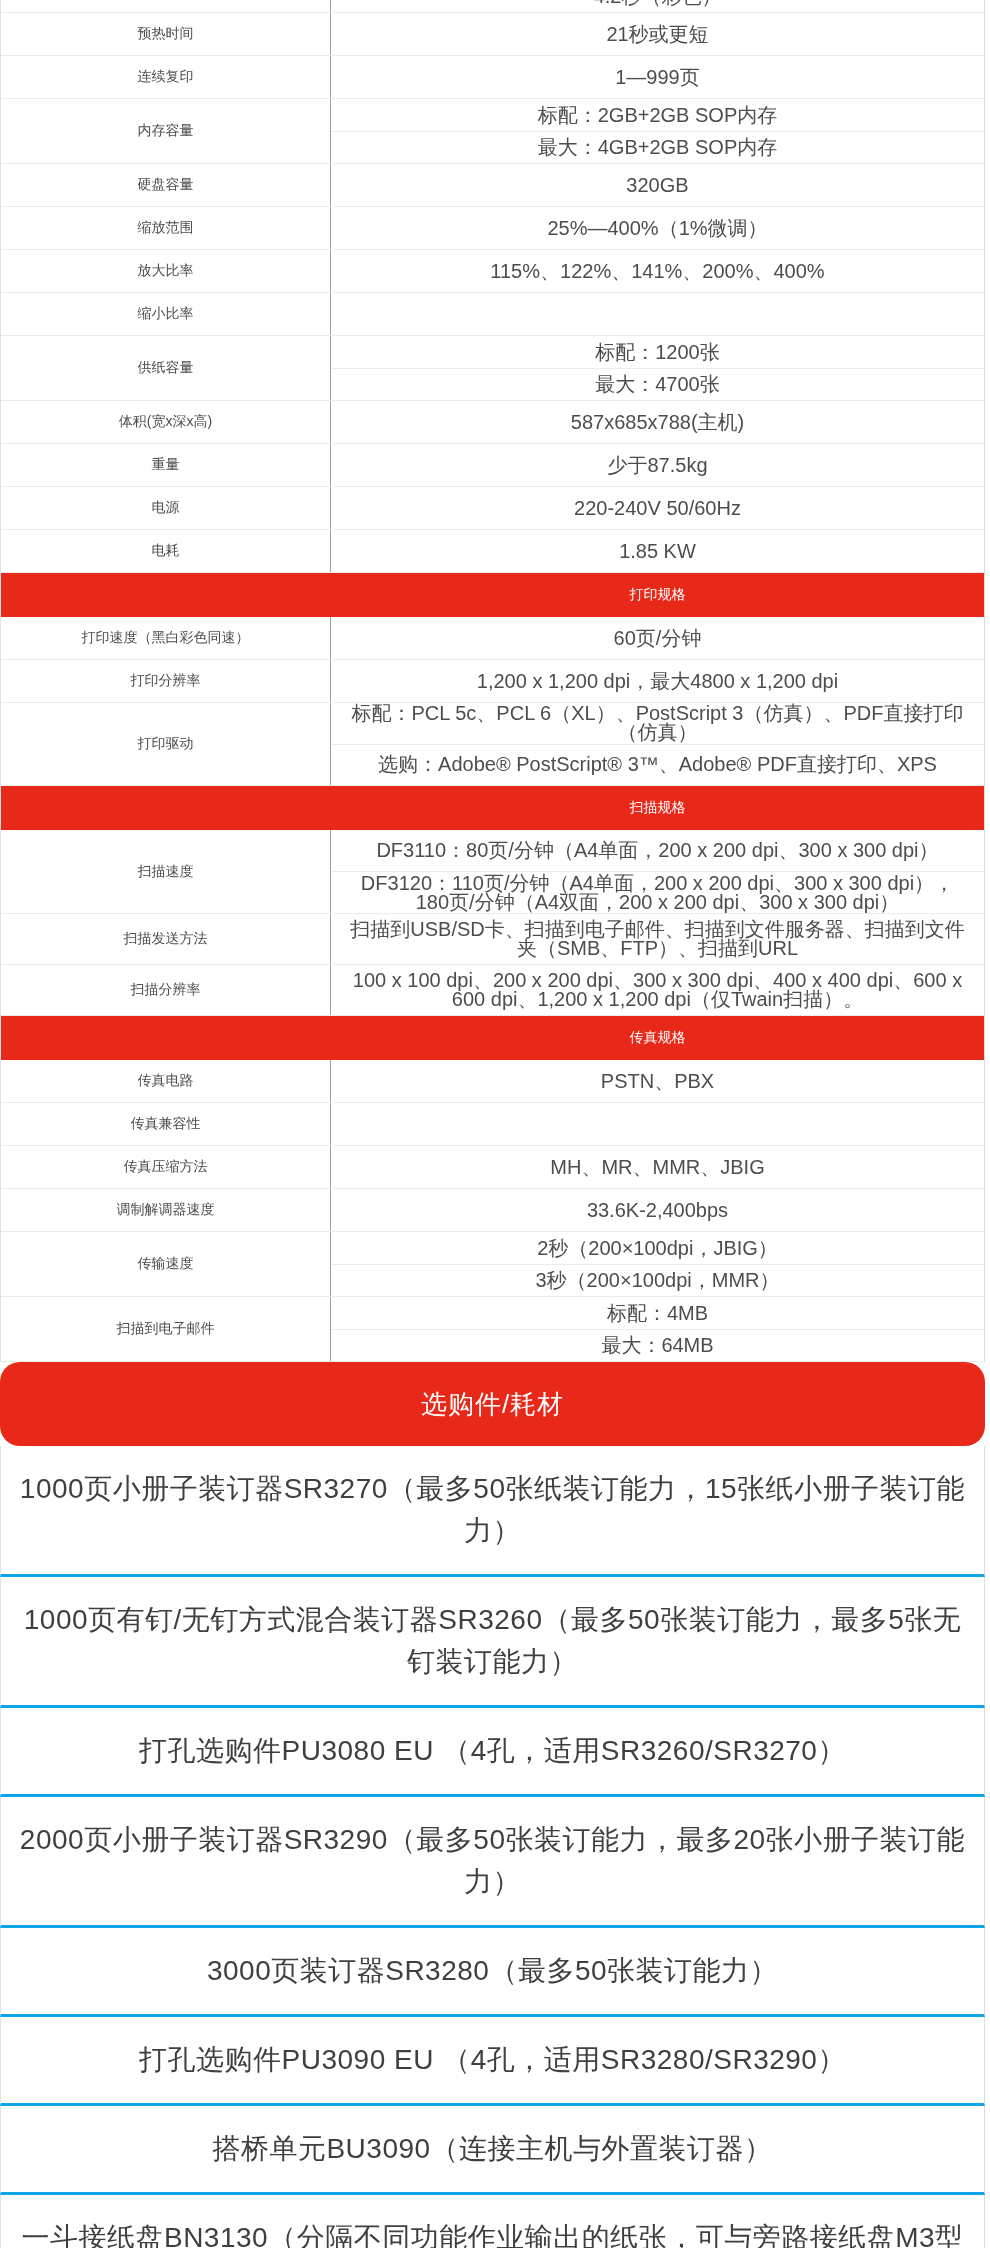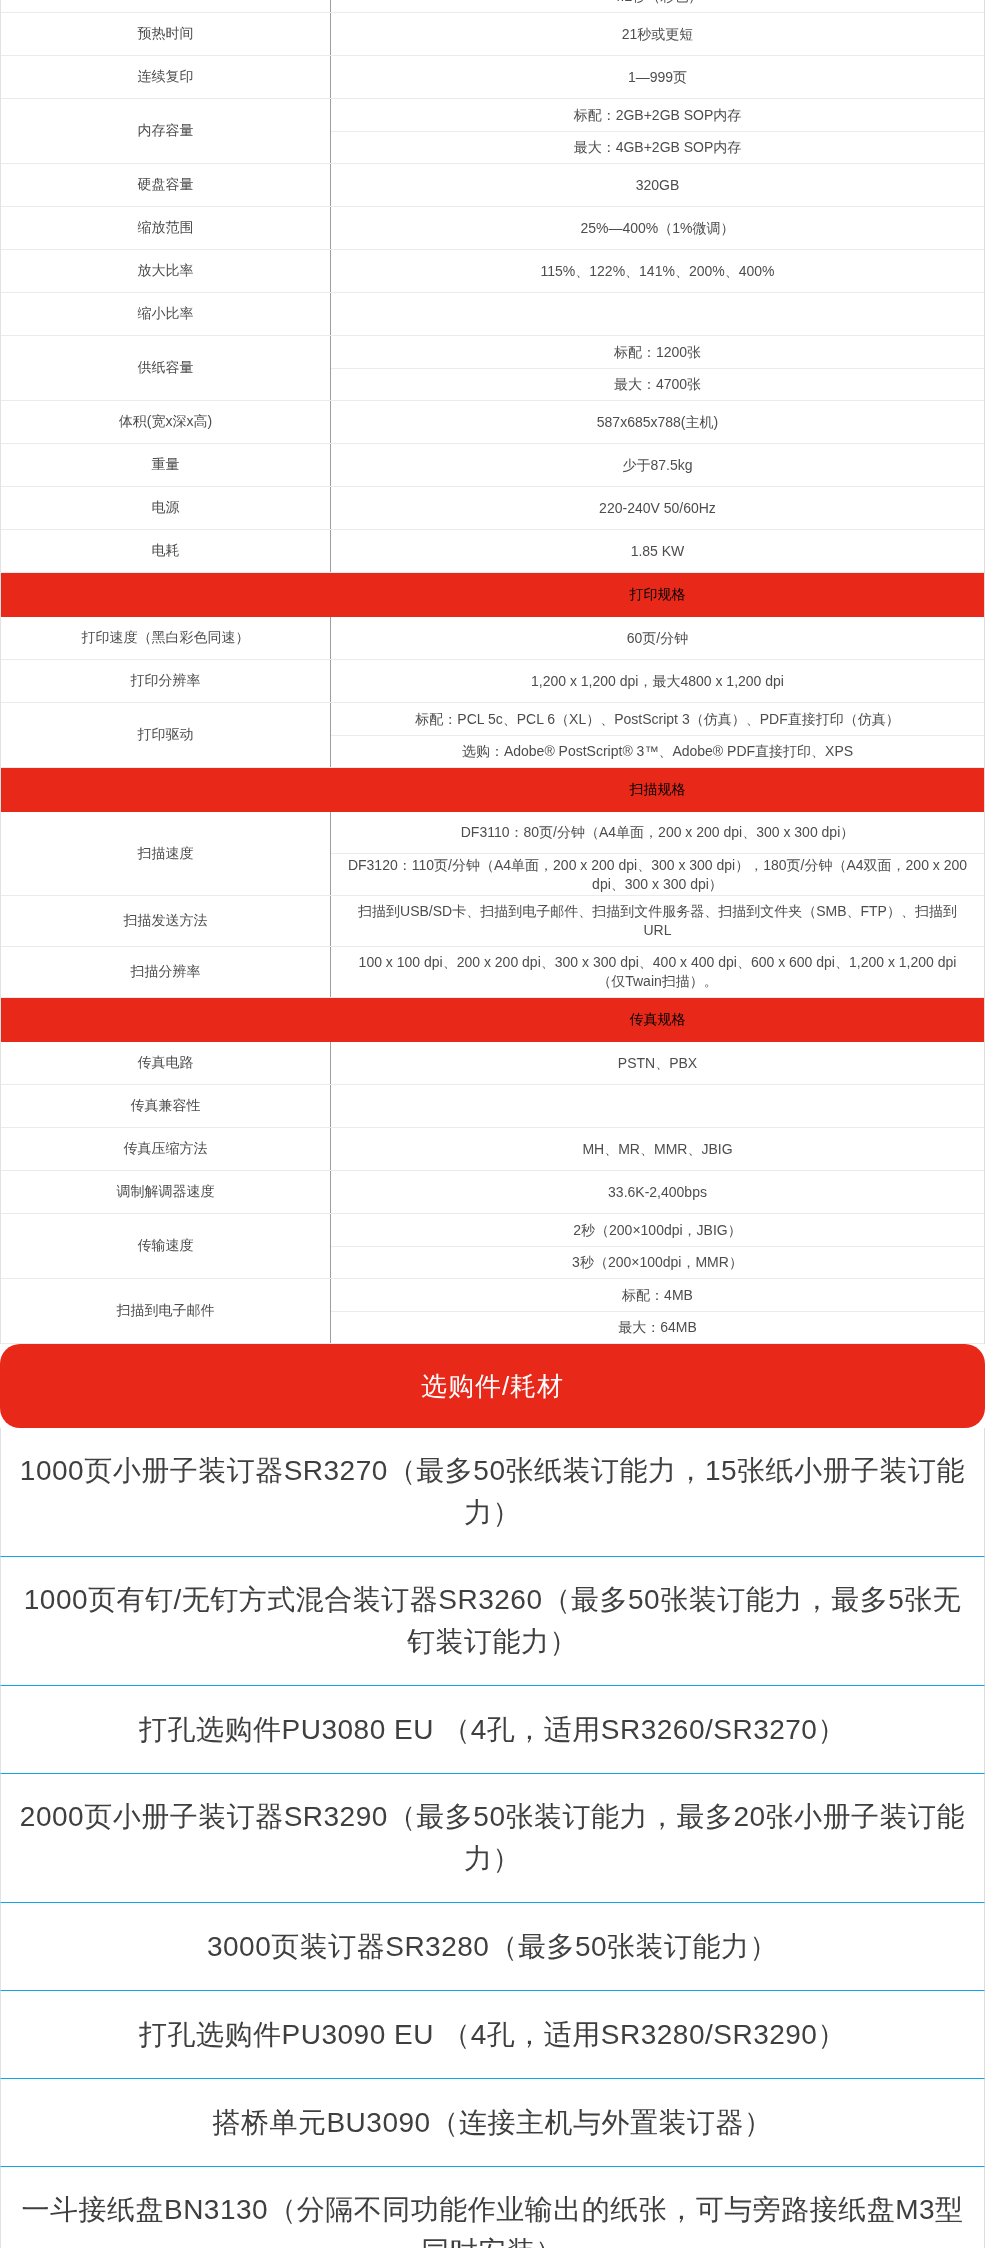--- a/index.html
+++ b/index.html
@@ -26,44 +26,44 @@
   .label-cell {
     width:330px; flex:0 0 330px;
     display:flex; align-items:center; justify-content:center;
     text-align:center; font-size:14px; padding:4px 4px;
     border-right:1px solid #9e9e9e;
   }
   .value-cell { flex:1; display:flex; flex-direction:column; justify-content:center; }
   .sub {
     flex:1; min-height:32px;
     display:flex; align-items:center; justify-content:center;
-    text-align:center; font-size:14px; line-height:19px; padding:6px 16px;
+    text-align:center; font-size:20px; line-height:19px; padding:6px 16px;
   }
   .partial .sub { margin-top:-19px; flex:none; width:100%; }
   .sub + .sub { border-top:1px solid #ececec; }
 
   
   .section-bar {
     height:44px; display:flex; align-items:center;
     border-bottom:none;
   }
   .section-bar .section-title {
     margin-left:330px; flex:1; text-align:center;
-    color:#000000; font-size:14px;
+    color:#ffffff; font-size:14px;
   }
 
   
   .options-header {
     width:985px; height:84px;
     display:flex; align-items:center; justify-content:center;
     color:#ffffff; font-size:26px; letter-spacing:1px;border-radius:20px;
   }
   .option-row {
     width:985px;
-    border-bottom:1px solid #0ea5e9;
+    border-bottom:3px solid #0ea5e9;
     border-left:1px solid #e2e2e2;
     border-right:1px solid #dddddd;
     display:flex; align-items:center; justify-content:center;
     text-align:center;
     font-size:28px; line-height:42px; color:#3f3f3f;
     padding:22px 10px; min-height:88px;
     letter-spacing:0.5px;
   }
 </style>
 </head>

